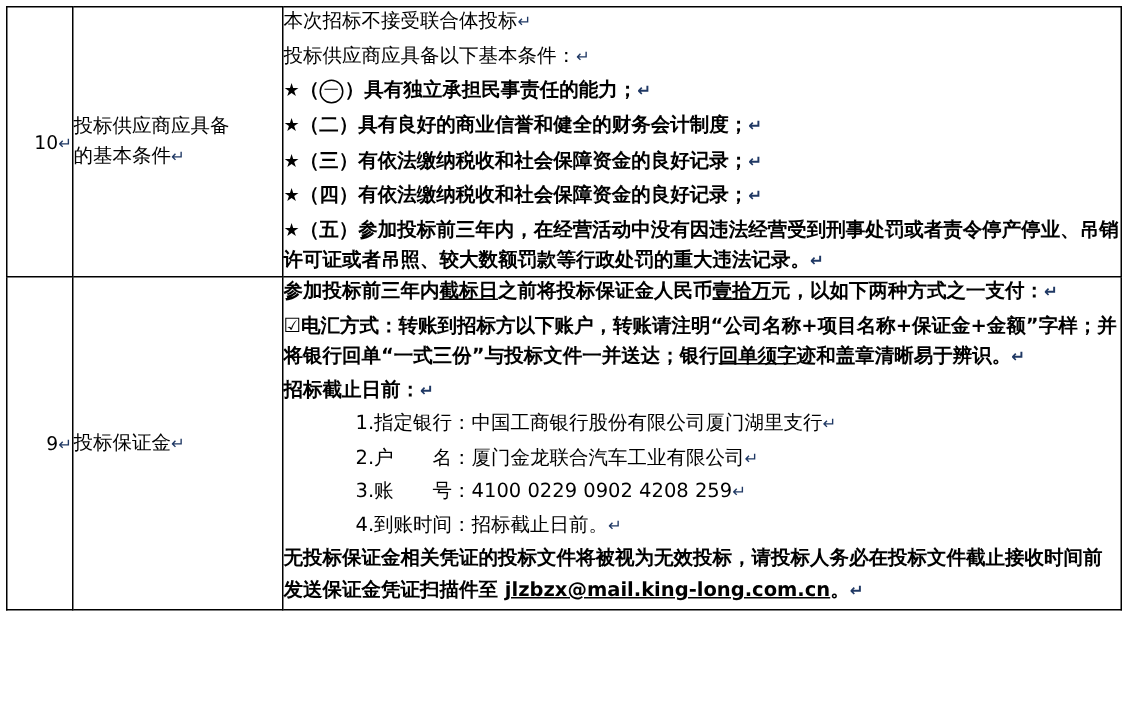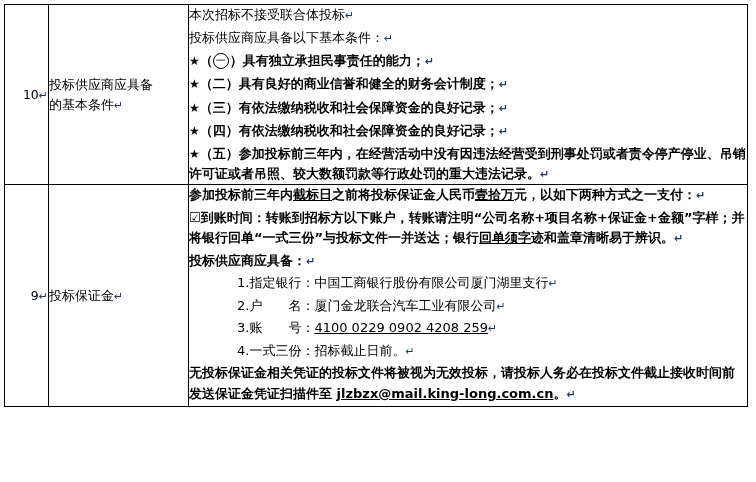--- a/index.html
+++ b/index.html
@@ -98,21 +98,20 @@
   .u {
     text-decoration: underline;
     text-align: center;
   }
   .checkbox-glyph {
     font-size: 13px;
     font-weight: bold;
   }
   .mono-num {
     font-family: "DejaVu Sans", "Liberation Sans", sans-serif;
-    text-decoration: underline;
   }
   .email {
     text-decoration: underline;
   }
   .label-cell-inner {
     display: block;
   }
 </style>
 </head>
 <body>
@@ -153,30 +152,30 @@
       <tr>
         <td class="col-num">
           <span>9</span><span class="pmark">↵</span>
         </td>
         <td class="col-label">
           <span class="label-cell-inner"><span>投标保证金</span><span class="pmark">↵</span></span>
         </td>
         <td class="col-body r11-body">
           <p class="b"><span>参加投标前三年内</span><span class="u">截标日</span><span>之前将投标保证金人民币</span><span class="u">壹拾万</span><span>元，以如下两种方式之一支付：</span><span class="pmark">↵</span></p>
 
-          <p class="b"><span class="checkbox-glyph">☑</span><span>到账时间</span><span>：转账到招标方以下账户，转账请注明“公司名称+项目名称+保证金+金额”字样；并将银行回单“一式三份”与投标文件一并送达；</span><span>银行</span><span class="u">回单须字</span><span>迹和盖章清晰易于辨识。</span><span class="pmark">↵</span></p>
+          <p class="b"><span class="checkbox-glyph">☑</span><span>电汇方式</span><span>：转账到招标方以下账户，转账请注明“公司名称+项目名称+保证金+金额”字样；并将银行回单“一式三份”与投标文件一并送达；</span><span>银行</span><span class="u">回单须字</span><span>迹和盖章清晰易于辨识。</span><span class="pmark">↵</span></p>
 
-          <p class="b"><span>投标供应商应具备：</span><span class="pmark">↵</span></p>
+          <p class="b"><span>招标截止日前：</span><span class="pmark">↵</span></p>
 
           <p class="plain"><span>1.</span><span>指定银行：</span><span>中国工商银行股份有限公司厦门湖里支行</span><span class="pmark">↵</span></p>
 
           <p class="plain"><span>2.</span><span>户　　名：</span><span>厦门金龙联合汽车工业有限公司</span><span class="pmark">↵</span></p>
 
           <p class="plain"><span>3.</span><span>账　　号：</span><span class="mono-num">4100 0229 0902 4208 259</span><span class="pmark">↵</span></p>
 
-          <p class="plain"><span>4.</span><span>一式三份：</span><span>招标截止日前。</span><span class="pmark">↵</span></p>
+          <p class="plain"><span>4.</span><span>到账时间：</span><span>招标截止日前。</span><span class="pmark">↵</span></p>
 
           <p class="b"><span>无投标保证金相关凭证的投标文件将被视为无效投标，请投标人务必在投标文件截止接收时间前发送保证金凭证扫描件至 </span><span class="email">jlzbzx@mail.king-long.com.cn</span><span>。</span><span class="pmark">↵</span></p>
         </td>
       </tr>
     </tbody>
   </table>
 </div>
 
 </body></html>

